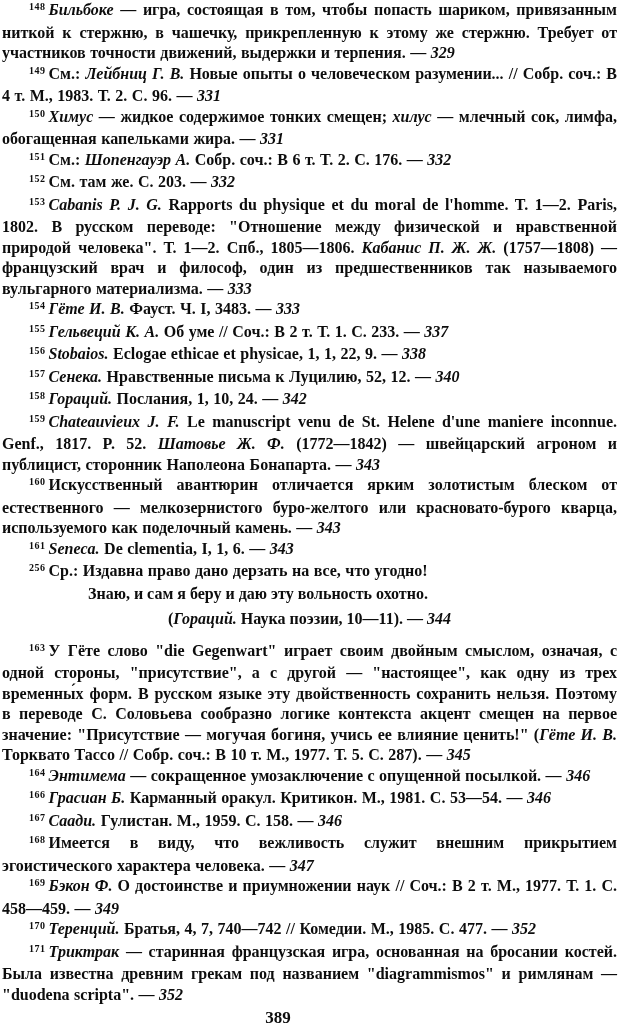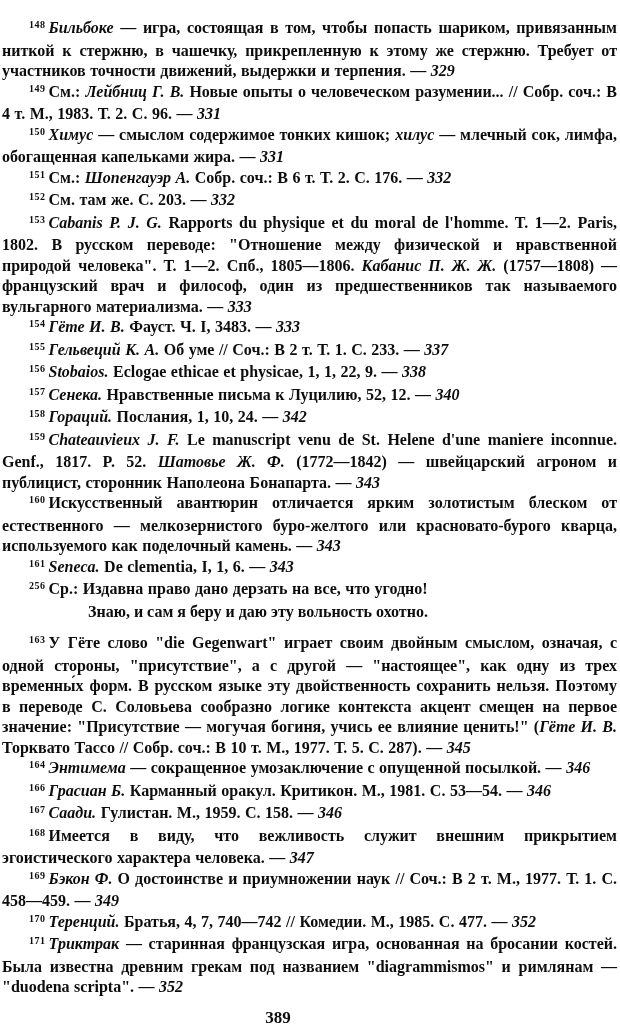--- a/index.html
+++ b/index.html
@@ -13,21 +13,21 @@
     overflow: hidden;
     font-family: "Liberation Serif", "DejaVu Serif", serif;
     color: #0d0d0d;
   }
   .page {
     position: relative;
     width: 620px;
     height: 1035px;
     background: #ffffff;
     box-sizing: border-box;
-    padding: 18px 3px 0 2px;
+    padding: 0 3px 0 2px;
   }
   .notes { }
   .note {
     margin: 0;
     font-size: 16px;
     font-weight: bold;
     line-height: 20.5px;
     text-align: justify;
     text-indent: 27px;
     word-spacing: 0.5px;
@@ -69,34 +69,35 @@
     font-family: Liberation Serif, serif;
   }
 </style>
 </head>
 <body>
 
 <div class="page">
   <div class="notes">
       <p class="note"><sup class="note-num">148</sup><span class="it">Бильбоке</span><span> — игра, состоящая в том, чтобы попасть шариком, привязанным ниткой к стержню, в чашечку, прикрепленную к этому же стержню. Требует от участников точности движений, выдержки и терпения. — </span><span class="it">329</span></p>
       <p class="note"><sup class="note-num">149</sup><span>См.: </span><span class="it">Лейбниц Г. В.</span><span> Новые опыты о человеческом разумении... // Собр. соч.: В 4 т. М., 1983. Т. 2. С. 96. — </span><span class="it">331</span></p>
-      <p class="note"><sup class="note-num">150</sup><span class="it">Химус</span><span> — смыслом содержимое тонких кишок; </span><span class="it">хилус</span><span> — млечный сок, лимфа, обогащенная капельками жира. — </span><span class="it">331</span></p>
+      <p class="note"><sup class="note-num">150</sup><span class="it">Химус</span><span> — жидкое содержимое тонких смещен; </span><span class="it">хилус</span><span> — млечный сок, лимфа, обогащенная капельками жира. — </span><span class="it">331</span></p>
       <p class="note"><sup class="note-num">151</sup><span>См.: </span><span class="it">Шопенгауэр А.</span><span> Собр. соч.: В 6 т. Т. 2. С. 176. — </span><span class="it">332</span></p>
       <p class="note"><sup class="note-num">152</sup><span>См. там же. С. 203. — </span><span class="it">332</span></p>
       <p class="note"><sup class="note-num">153</sup><span class="it">Cabanis P. J. G.</span><span> Rapports du physique et du moral de l'homme. T. 1—2. Paris, 1802. В русском переводе: "Отношение между физической и нравственной природой человека". Т. 1—2. Спб., 1805—1806. </span><span class="it">Кабанис П. Ж. Ж.</span><span> (1757—1808) — французский врач и философ, один из предшественников так называемого вульгарного материализма. — </span><span class="it">333</span></p>
       <p class="note"><sup class="note-num">154</sup><span class="it">Гёте И. В.</span><span> Фауст. Ч. I, 3483. — </span><span class="it">333</span></p>
       <p class="note"><sup class="note-num">155</sup><span class="it">Гельвеций К. А.</span><span> Об уме // Соч.: В 2 т. Т. 1. С. 233. — </span><span class="it">337</span></p>
       <p class="note"><sup class="note-num">156</sup><span class="it">Stobaios.</span><span> Eclogae ethicae et physicae, 1, 1, 22, 9. — </span><span class="it">338</span></p>
       <p class="note"><sup class="note-num">157</sup><span class="it">Сенека.</span><span> Нравственные письма к Луцилию, 52, 12. — </span><span class="it">340</span></p>
       <p class="note"><sup class="note-num">158</sup><span class="it">Гораций.</span><span> Послания, 1, 10, 24. — </span><span class="it">342</span></p>
       <p class="note"><sup class="note-num">159</sup><span class="it">Chateauvieux J. F.</span><span> Le manuscript venu de St. Helene d'une maniere inconnue. Genf., 1817. P. 52. </span><span class="it">Шатовье Ж. Ф.</span><span> (1772—1842) — швейцарский агроном и публицист, сторонник Наполеона Бонапарта. — </span><span class="it">343</span></p>
       <p class="note"><sup class="note-num">160</sup><span>Искусственный авантюрин отличается ярким золотистым блеском от естественного — мелкозернистого буро-желтого или красновато-бурого кварца, используемого как поделочный камень. — </span><span class="it">343</span></p>
       <p class="note"><sup class="note-num">161</sup><span class="it">Seneca.</span><span> De clementia, I, 1, 6. — </span><span class="it">343</span></p>
       <p class="note"><sup class="note-num">256</sup><span>Ср.: </span><span>Издавна право дано дерзать на все, что угодно!</span></p>
       <div class="verse-line2">Знаю, и сам я беру и даю эту вольность охотно.</div>
+      <div class="verse-attribution"><span>(</span><span class="it">Гораций.</span><span> Наука поэзии, 10—11). — </span><span class="it">344</span></div>
       <p class="note gap-above"><sup class="note-num">163</sup><span>У Гёте слово "die Gegenwart" играет своим двойным смыслом, означая, с одной стороны, "присутствие", а с другой — "настоящее", как одну из трех временны́х форм. В русском языке эту двойственность сохранить нельзя. Поэтому в переводе С. Соловьева сообразно логике контекста акцент смещен на первое значение: "Присутствие — могучая богиня, учись ее влияние ценить!" (</span><span class="it">Гёте И. В.</span><span> Торквато Тассо // Собр. соч.: В 10 т. М., 1977. Т. 5. С. 287). — </span><span class="it">345</span></p>
       <p class="note"><sup class="note-num">164</sup><span class="it">Энтимема</span><span> — сокращенное умозаключение с опущенной посылкой. — </span><span class="it">346</span></p>
       <p class="note"><sup class="note-num">166</sup><span class="it">Грасиан Б.</span><span> Карманный оракул. Критикон. М., 1981. С. 53—54. — </span><span class="it">346</span></p>
       <p class="note"><sup class="note-num">167</sup><span class="it">Саади.</span><span> Гулистан. М., 1959. С. 158. — </span><span class="it">346</span></p>
       <p class="note"><sup class="note-num">168</sup><span>Имеется в виду, что вежливость служит внешним прикрытием эгоистического характера человека. — </span><span class="it">347</span></p>
       <p class="note"><sup class="note-num">169</sup><span class="it">Бэкон Ф.</span><span> О достоинстве и приумножении наук // Соч.: В 2 т. М., 1977. Т. 1. С. 458—459. — </span><span class="it">349</span></p>
       <p class="note"><sup class="note-num">170</sup><span class="it">Теренций.</span><span> Братья, 4, 7, 740—742 // Комедии. М., 1985. С. 477. — </span><span class="it">352</span></p>
       <p class="note"><sup class="note-num">171</sup><span class="it">Триктрак</span><span> — старинная французская игра, основанная на бросании костей. Была известна древним грекам под названием "diagrammismos" и римлянам — "duodena scripta". — </span><span class="it">352</span></p>
     </div>
   <div class="page-number">389</div>

